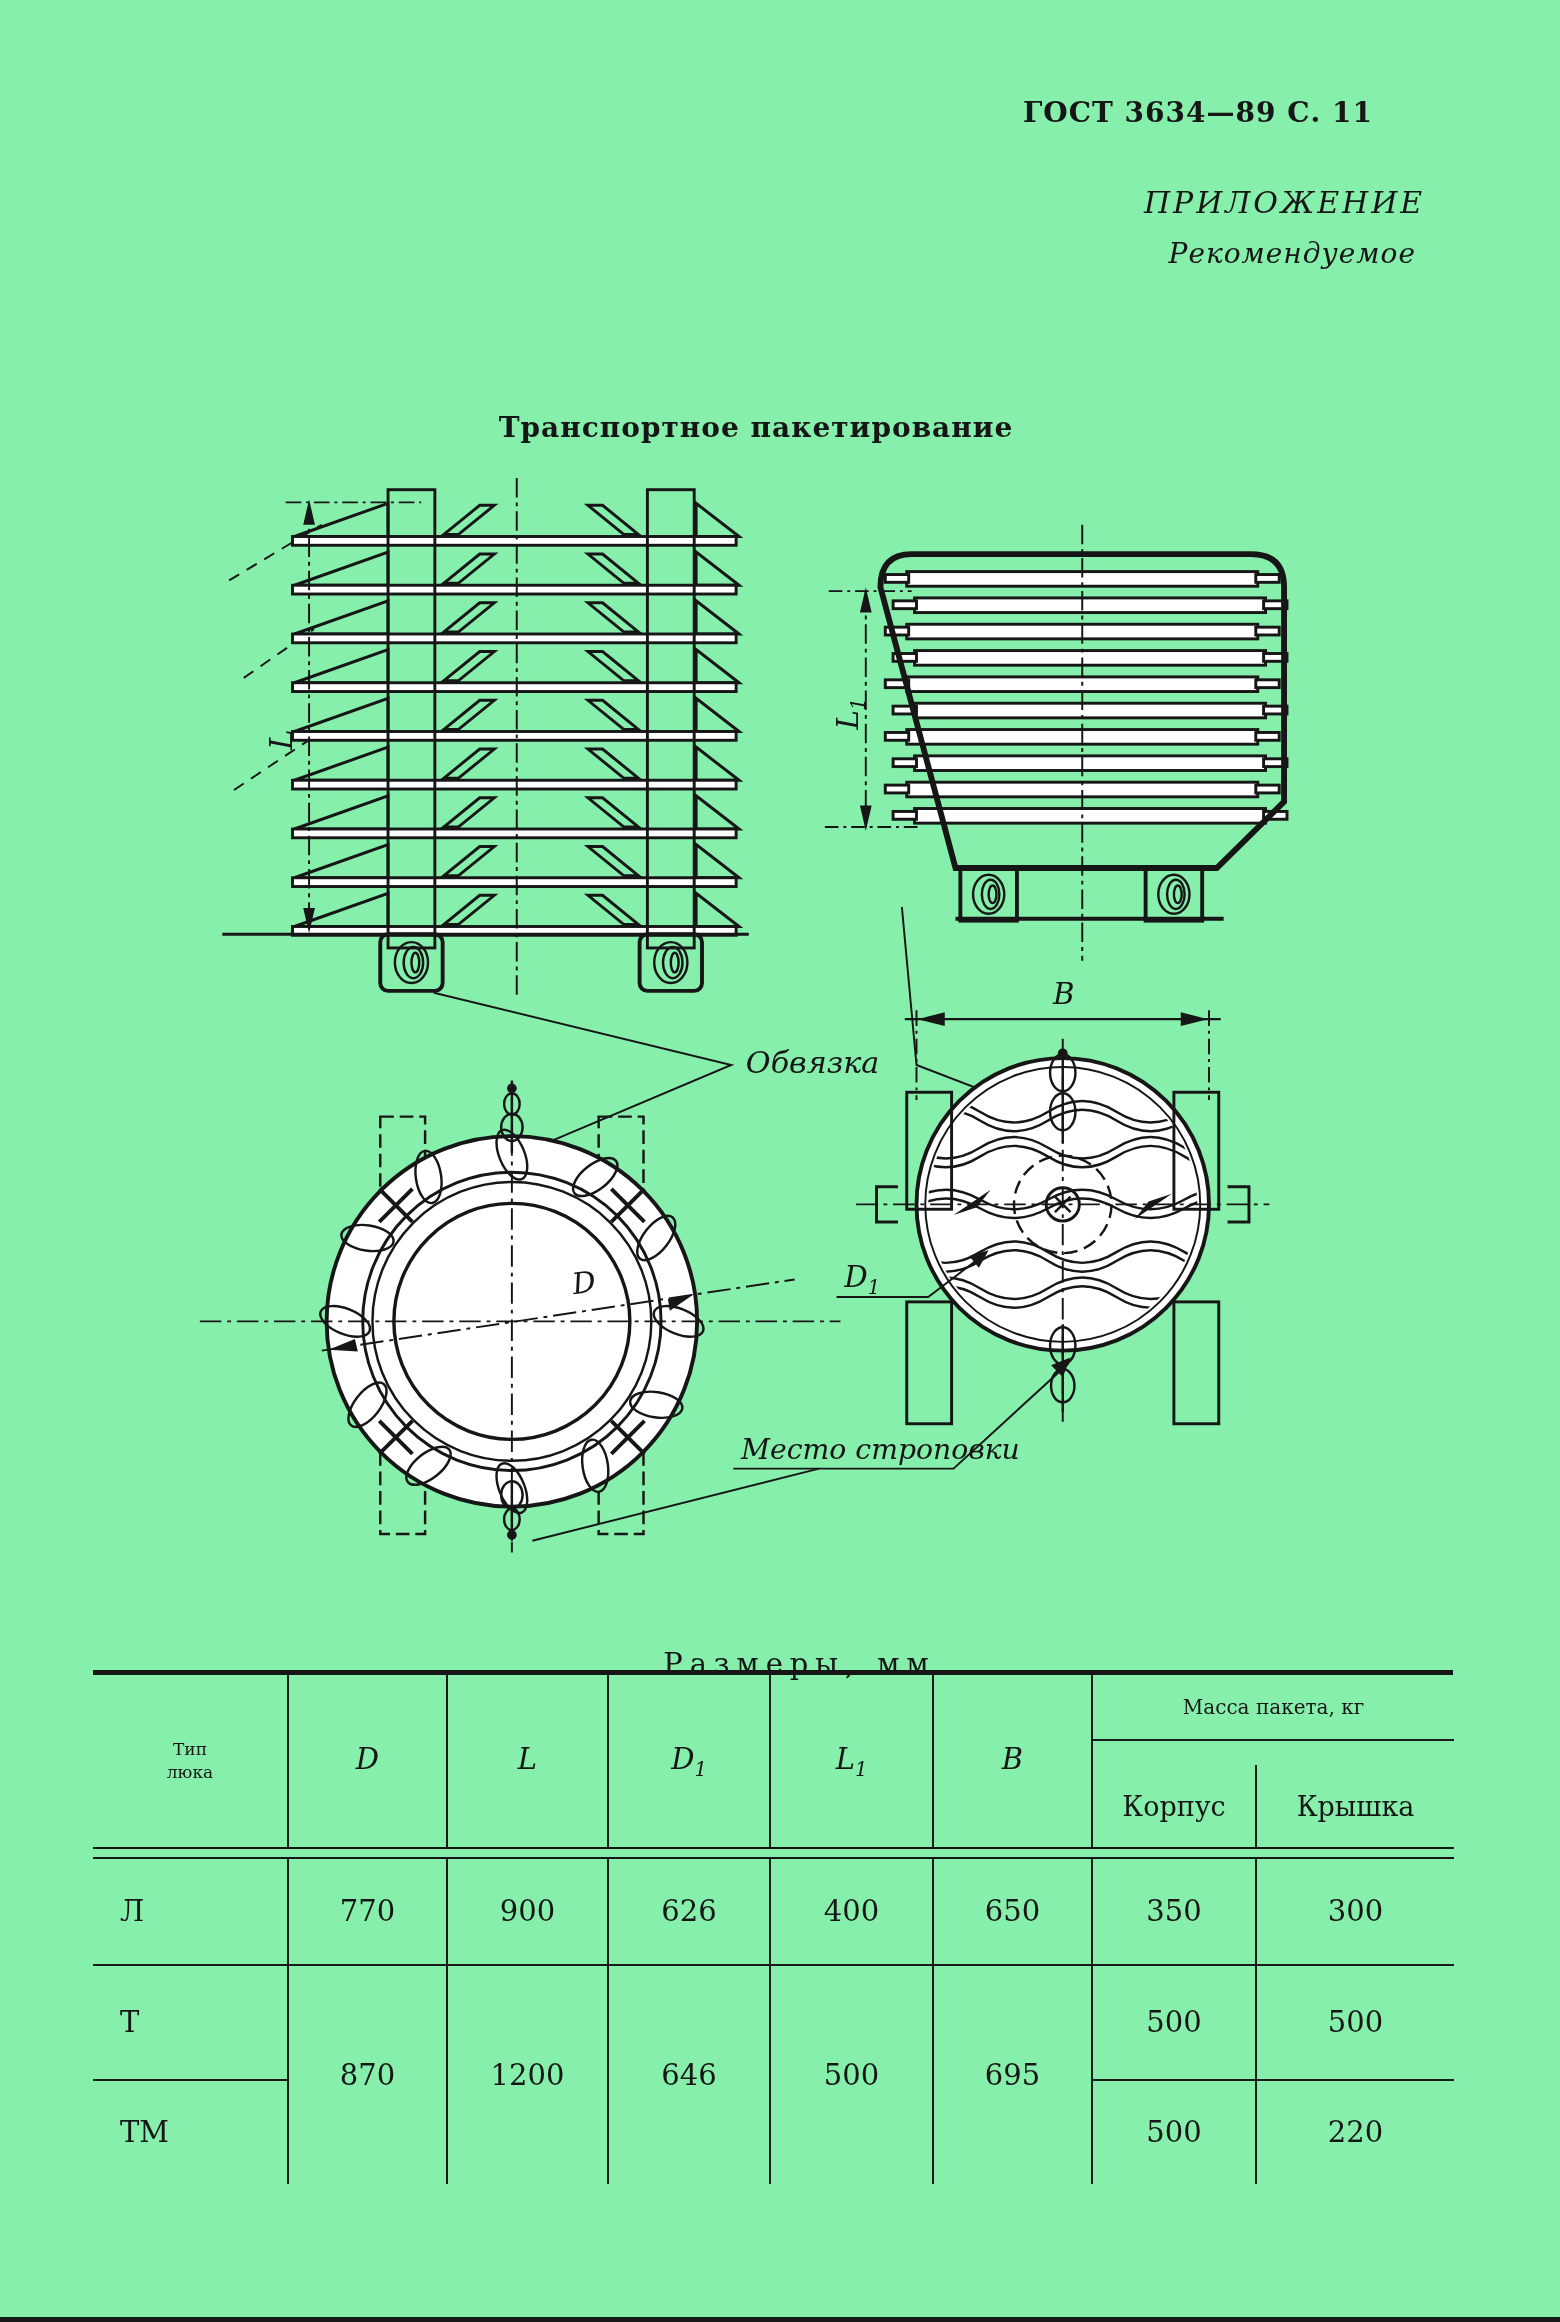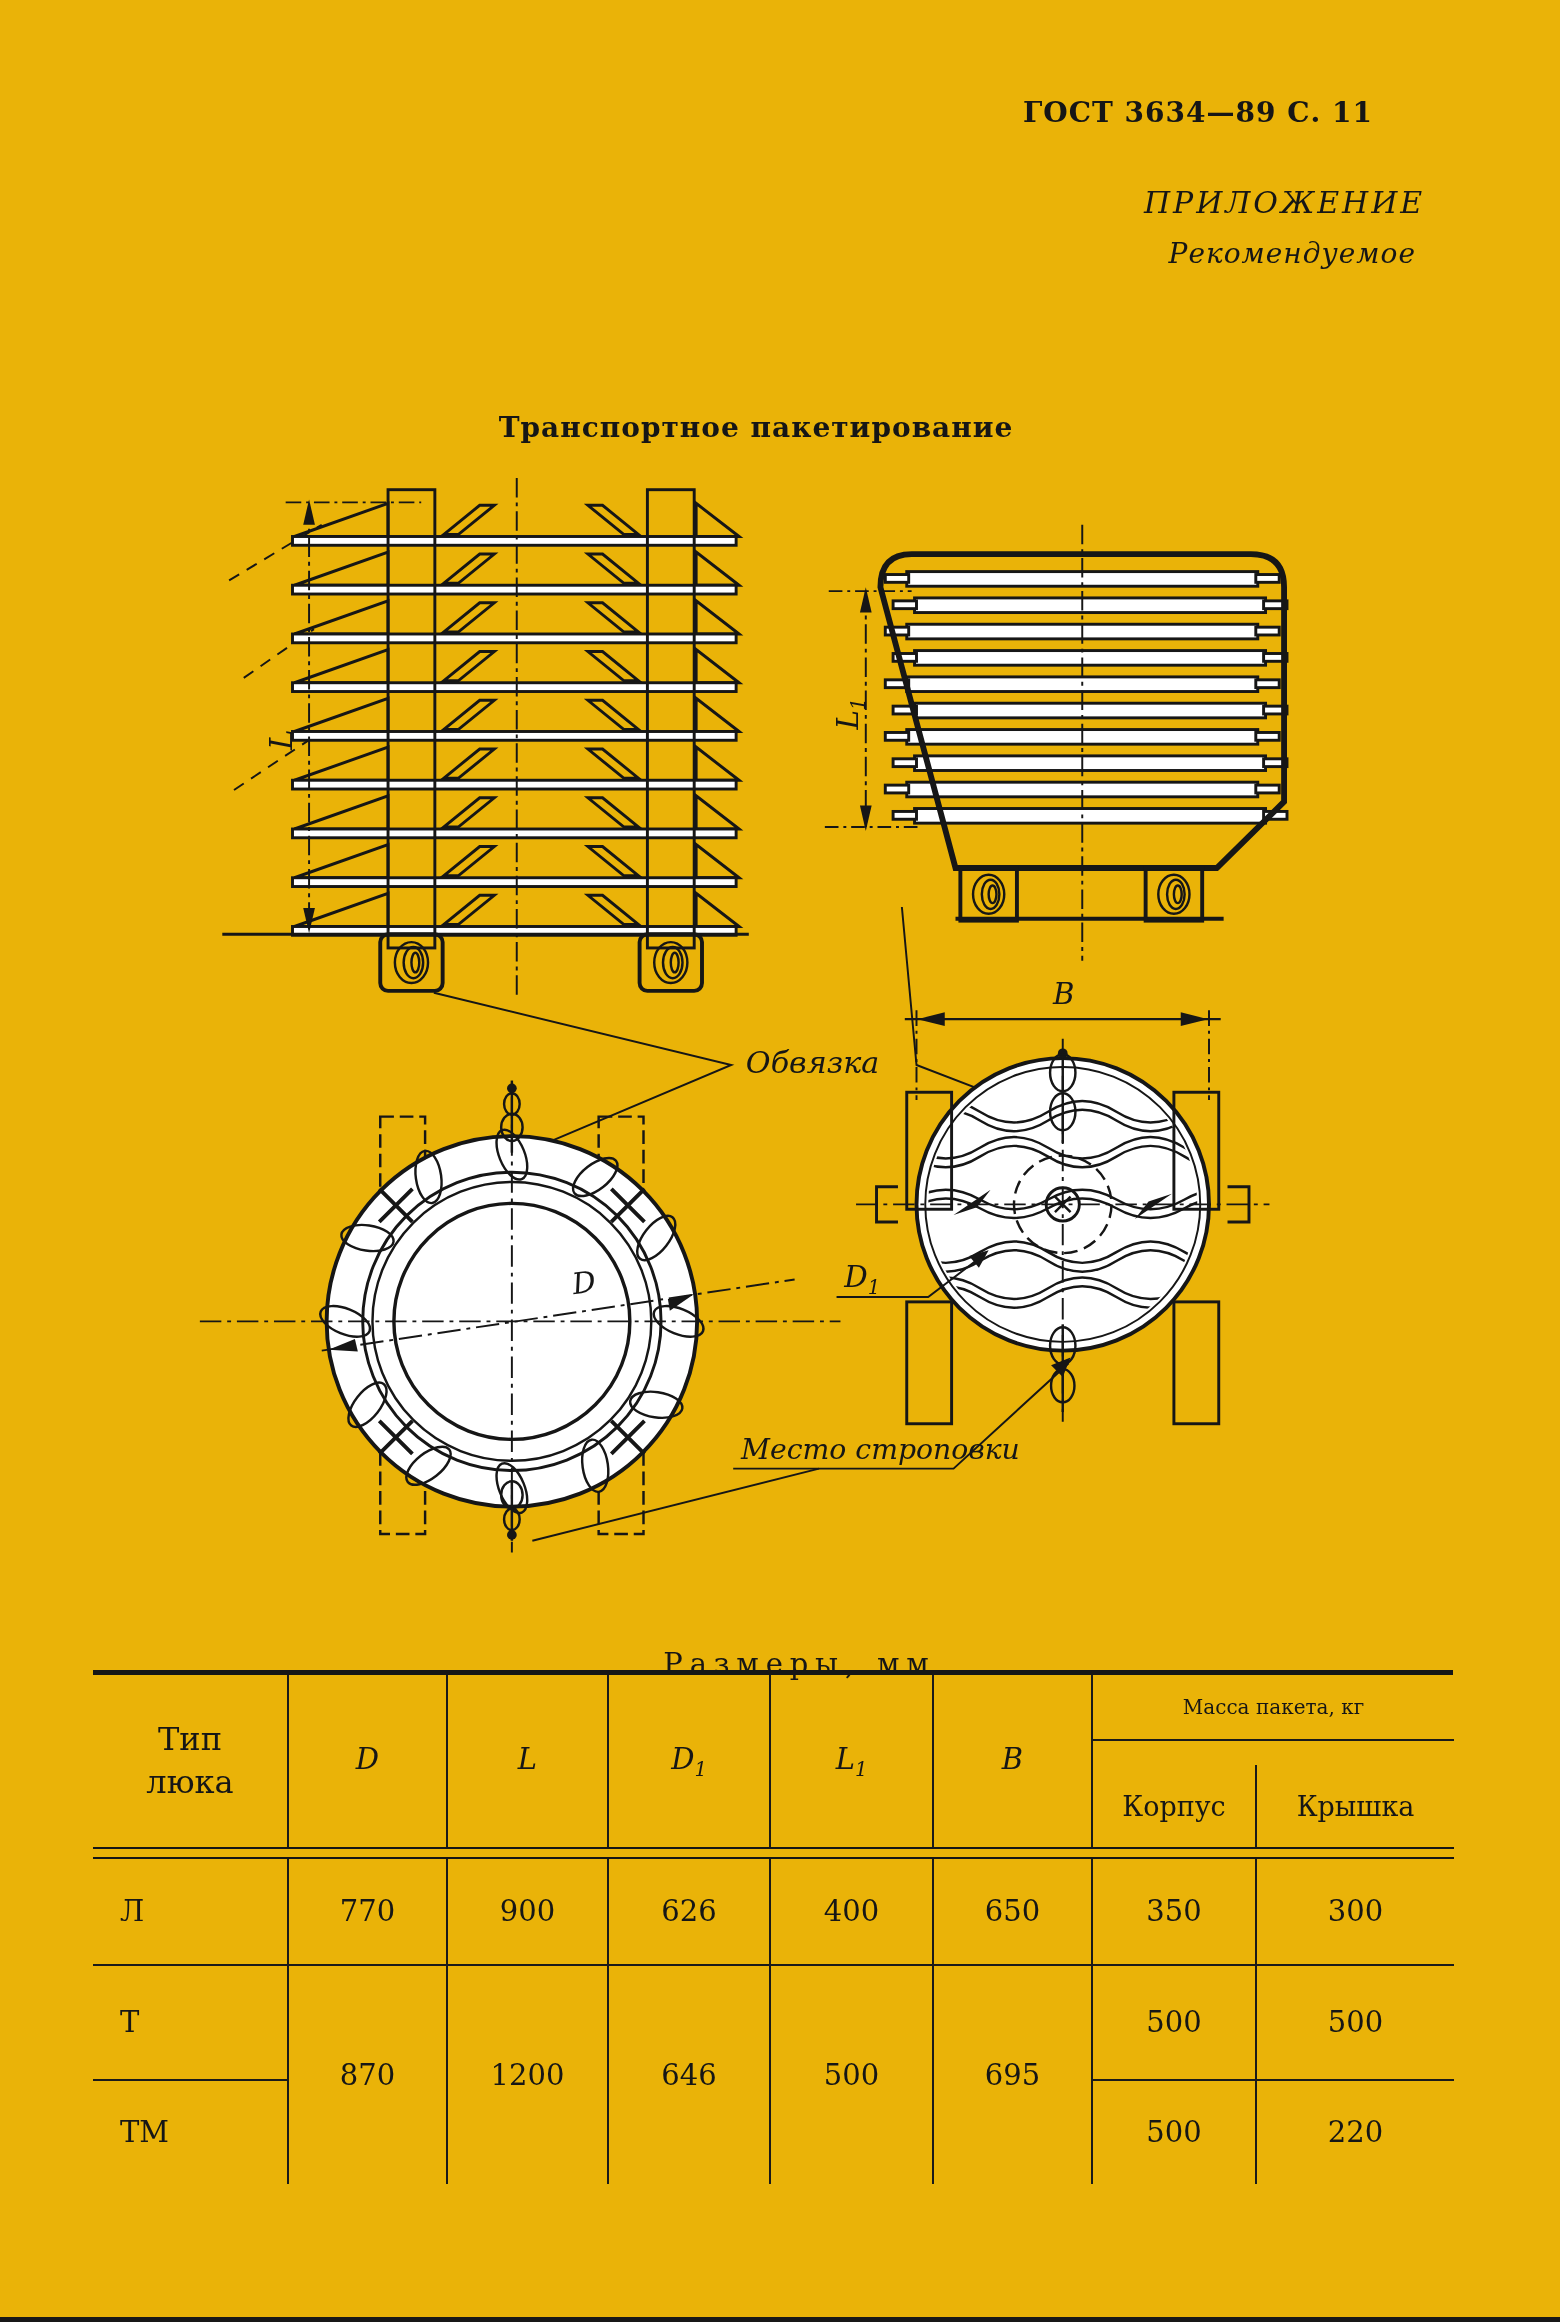--- a/index.html
+++ b/index.html
@@ -1,34 +1,34 @@
 <!DOCTYPE html>
 <html><head>
 <meta charset="utf-8">
 <style>
   html,body{margin:0;padding:0;background:#888;}
-  #page{position:relative;width:1560px;height:2322px;background:#eab308;margin:0 auto;
+  #page{position:relative;width:1560px;height:2322px;background:#86efac;margin:0 auto;
         font-family:"DejaVu Serif", serif;color:#161616;overflow:hidden;}
   .abs{position:absolute;}
   .docref{top:96px;right:187px;font-size:28px;font-weight:bold;letter-spacing:1px;}
   .appx{top:185px;right:135px;font-size:30px;font-style:italic;letter-spacing:2.9px;}
   .appxk{top:237px;right:144px;font-size:28px;font-style:italic;letter-spacing:1px;}
   .title{top:387px;left:0;width:1512px;text-align:center;font-size:28px;font-weight:bold;letter-spacing:1px;margin-top:24px;}
   .caption{top:1623px;left:39px;width:1521px;text-align:center;font-size:29px;letter-spacing:6.8px;margin-top:24px;}
   svg text{font-family:"DejaVu Serif", serif;}
   
   .tbl{position:absolute;left:93px;top:1670px;width:1360px;border-top:5.9px solid #161616;
        display:grid;grid-template-columns:196px 159px 161px 162px 163px 159px 361px;
        grid-template-rows:172px 11.7px 107px 115px 103px;font-size:29px;}
   .c{display:flex;align-items:center;justify-content:center;}
   .br{border-right:2px solid #1a1a1a;}
   .bb{border-bottom:2.9px solid #1a1a1a;}
   .dline{grid-column:1 / -1;border-top:2.9px solid #161616;border-bottom:2.9px solid #161616;}
   .hletter{font-style:italic;}
-  .typehead{font-size:32px;line-height:1.35;text-align:center;}
+  .typehead{font-size:17px;line-height:1.35;text-align:center;}
   .masswrap{display:flex;flex-direction:column;}
   .masstop{height:64px;display:flex;align-items:center;justify-content:center;
            font-size:20px;border-bottom:2.9px solid #1a1a1a;}
   .masssub{flex:1;display:flex;margin-top:24px;}
   .masssub .half{flex:0 0 162px;display:flex;align-items:flex-end;justify-content:center;
                  padding-bottom:25px;font-size:27px;}
   .masssub .half.last{flex:1;}
   .typecell{justify-content:flex-start;padding-left:27px;}
   .span2{grid-row:span 2;}
   .mass-col{display:flex;}

